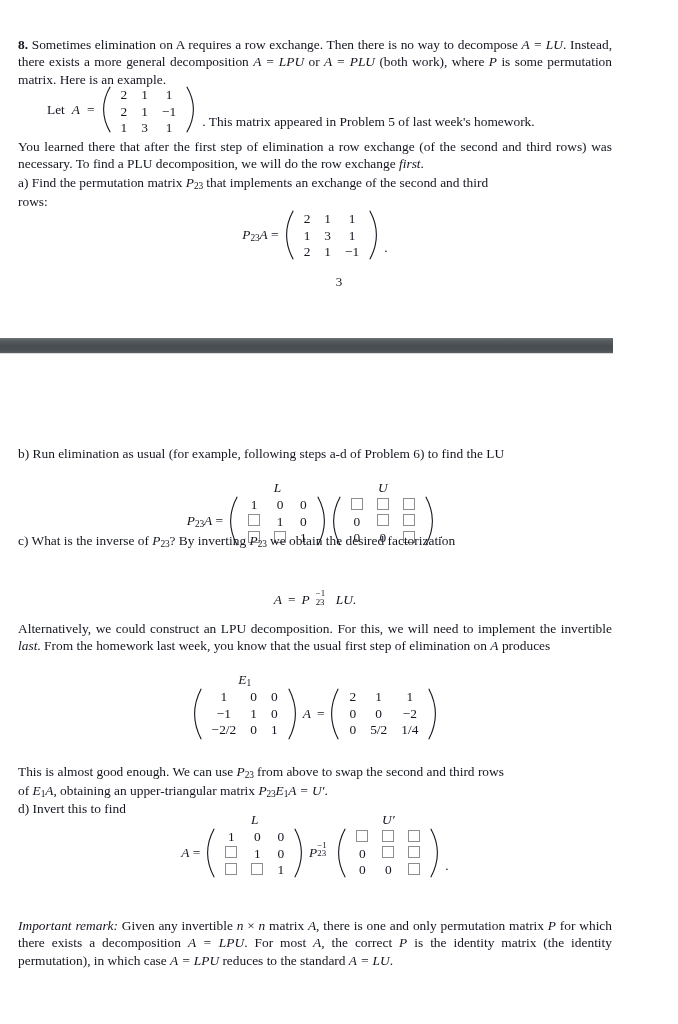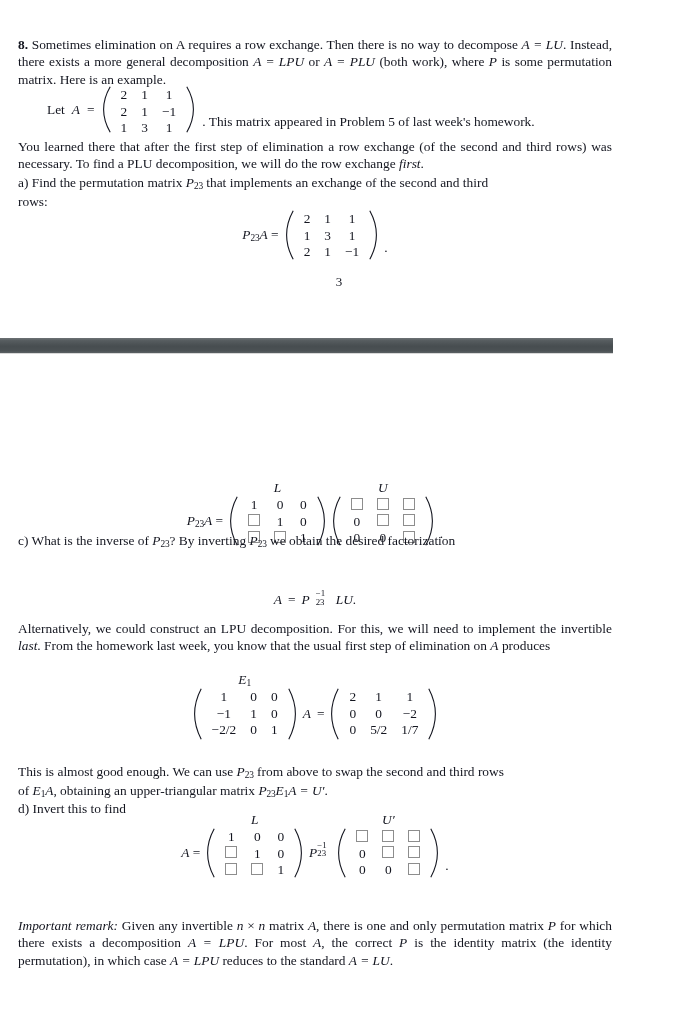--- a/index.html
+++ b/index.html
@@ -239,20 +239,21 @@
     </span>
 
     <span class="eq-tail">.</span>
   </div>
 
   <div class="pagenum" style="top:246px;">3</div>
 
   <div class="pagebreak" style="top:310px;"></div>
 
   <div class="col" style="top:417px;">
+    <p class="para">b) Run elimination as usual (for example, following steps a-d of Problem 6) to find the LU</p>
   </div>
 
   <div class="col eq" style="top:468px;">
     <span class="eq-lead"><span class="mvar">P</span><span class="sub">23</span><span class="mvar">A</span> <span style="font-style:normal;">=</span></span>
 
     <span class="matwrap" style="height:50px;">
       <span class="matlabel">L</span>
       <span class="paren">
         <svg viewBox="0 0 9 50" preserveAspectRatio="none">
             <path d="M8.2 0.8 C3.4 9.5, 1.6 18, 1.6 25 C1.6 32, 3.4 40.5, 8.2 49.2" fill="none" stroke="#13151f" stroke-width="1.1"></path>
@@ -366,21 +367,21 @@
       </span>
       <span class="matgrid c3">
         <span>2</span>
         <span>1</span>
         <span>1</span>
         <span>0</span>
         <span>0</span>
         <span>−2</span>
         <span>0</span>
         <span>5/2</span>
-        <span>1/7</span>
+        <span>1/4</span>
       </span>
       <span class="paren">
         <svg viewBox="0 0 9 52" preserveAspectRatio="none">
             <path d="M0.8 0.8 C5.6 10, 7.4 19, 7.4 26 C7.4 33, 5.6 42, 0.8 51.2" fill="none" stroke="#13151f" stroke-width="1.1"></path>
           </svg>
       </span>
     </span>
   </div>
 
   <div class="col" style="top:735px;">

